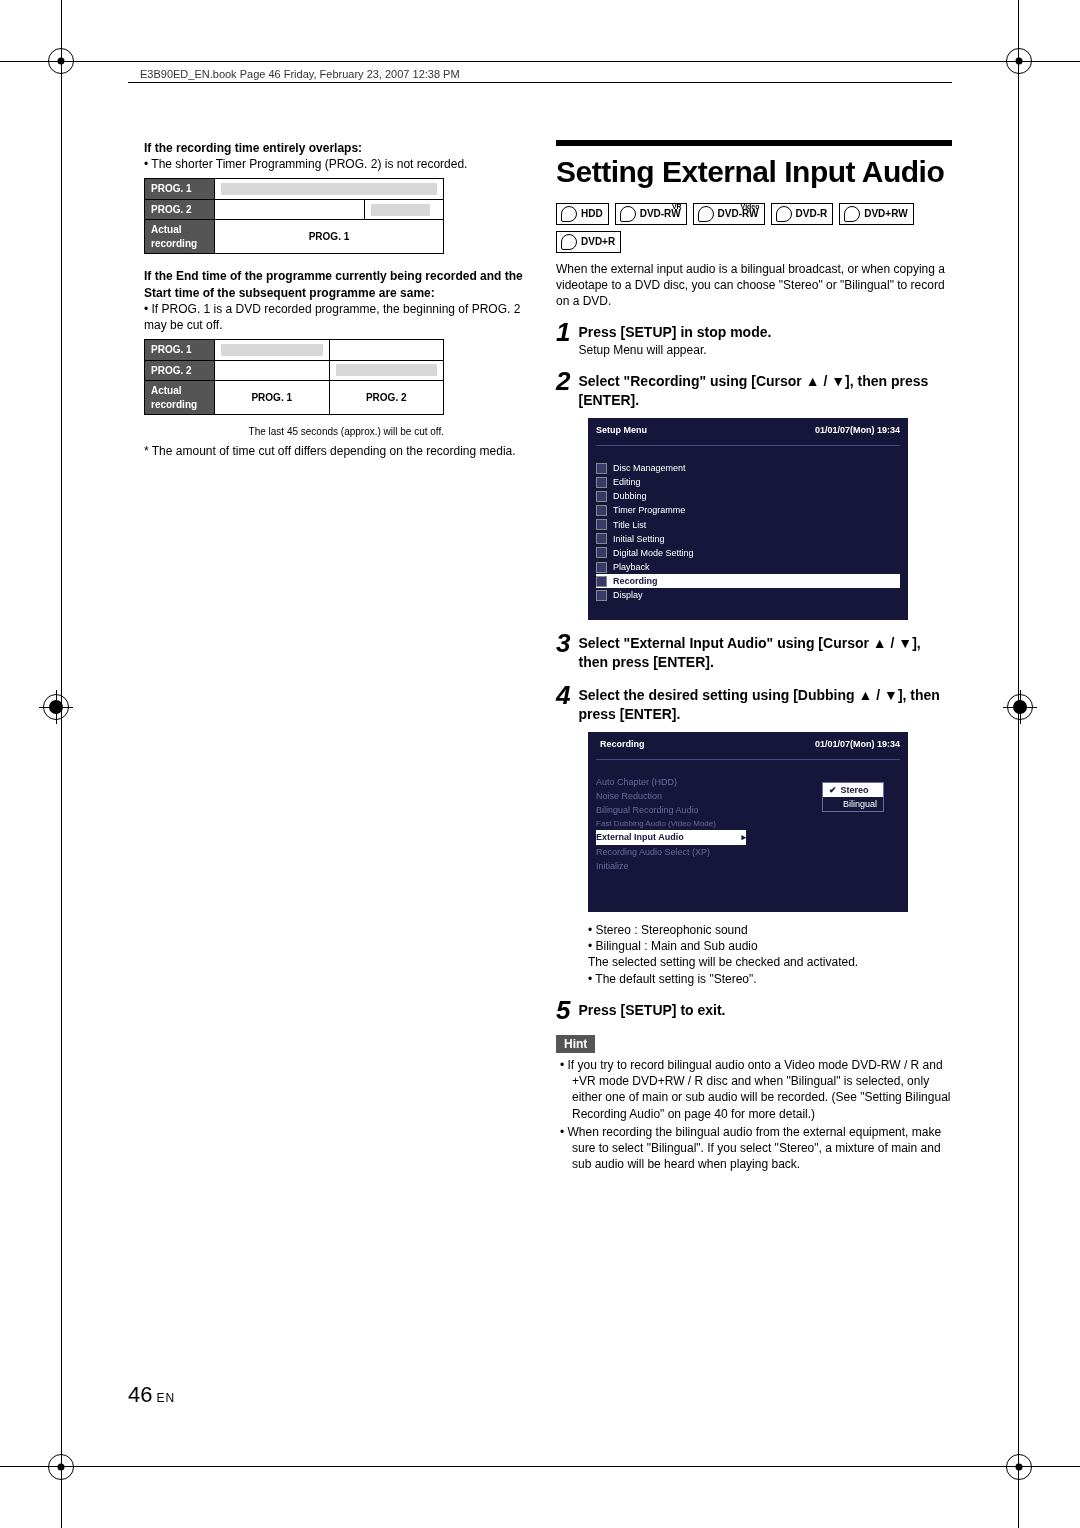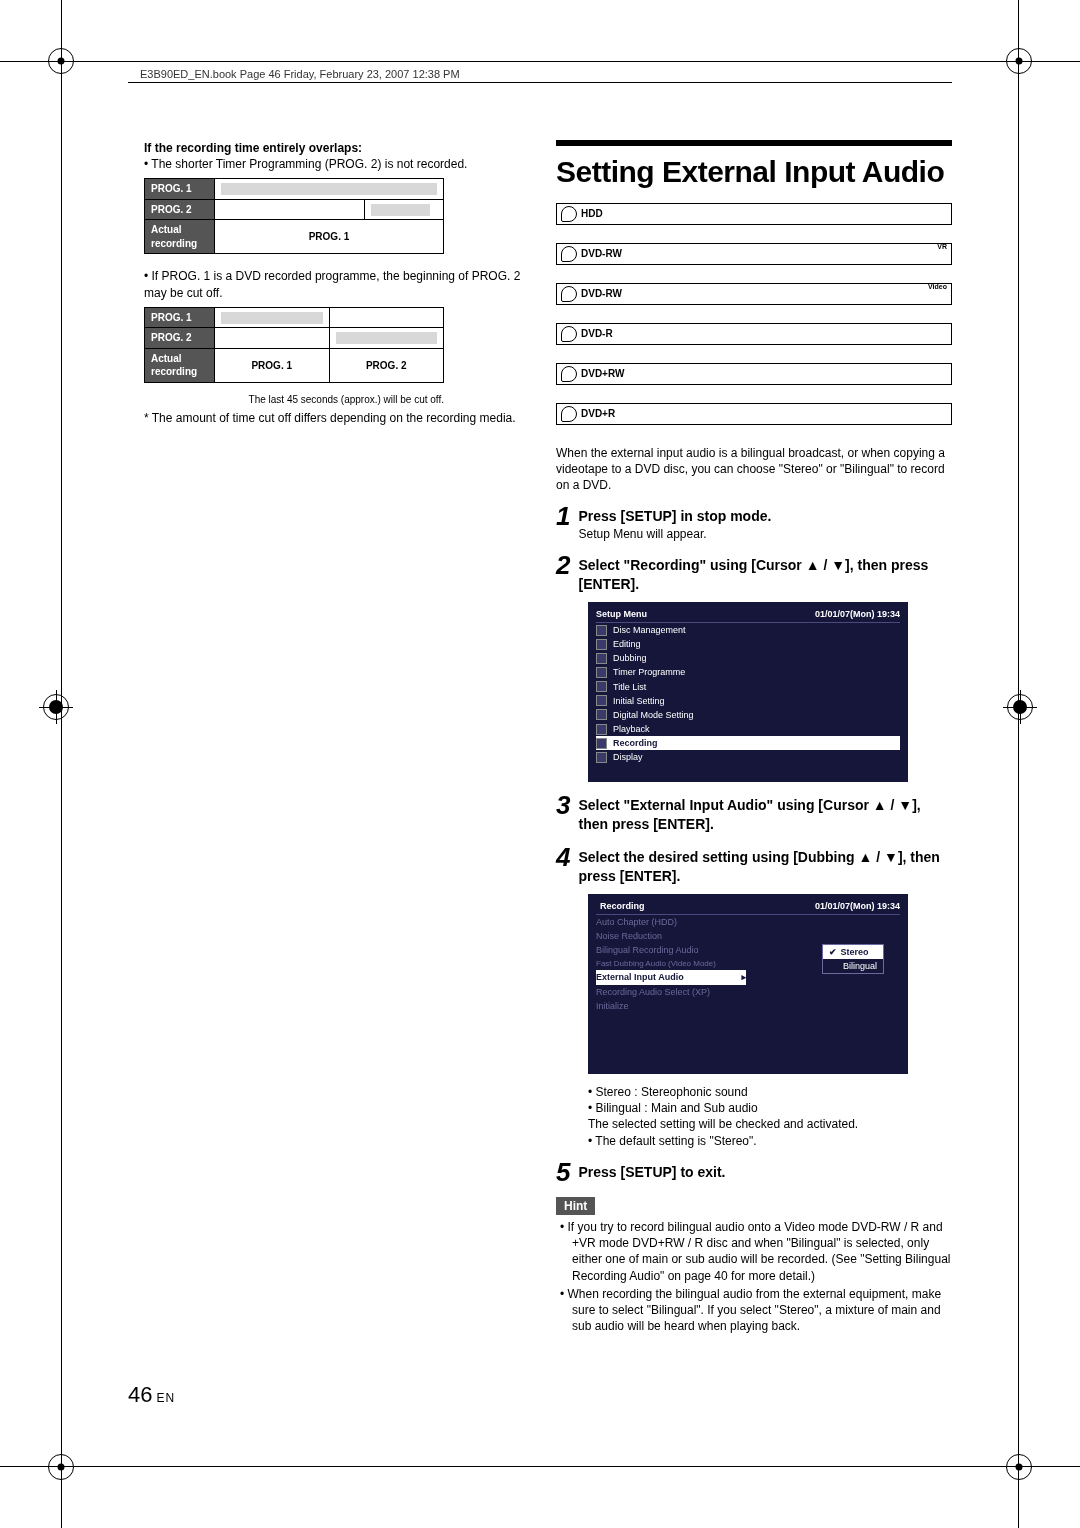--- a/index.html
+++ b/index.html
@@ -30,31 +30,31 @@
 .content { position: absolute; top: 140px; left: 128px; right: 128px; display: flex; gap: 32px; }
 .col { flex: 1; font-size: 12px; line-height: 1.35; color: #000; }
 .bold { font-weight: bold; }
 .table1 { width: 100%; border-collapse: collapse; margin: 6px 0 14px 0; }
 .table1 td, .table1 th { border: 1px solid #000; font-size: 10px; padding: 3px 6px; }
 .table1 .hdr { background: #555; color: #fff; font-weight: bold; }
 .tbl-row { height: 20px; }
 .gantt-bar { background: #d8d8d8; height: 12px; }
 .caption { font-size: 10px; text-align: right; margin-top: -4px; }
 .big-h2 { font-size: 30px; font-weight: bold; border-top: 6px solid #000; padding-top: 6px; margin-bottom: 10px; letter-spacing: -0.5px; }
-.disc-row { display: flex; gap: 18px; flex-wrap: wrap; margin-bottom: 20px; flex-direction: column; }
+.disc-row { display: flex; gap: 6px; flex-wrap: wrap; margin-bottom: 8px; }
 .disc { border: 1px solid #000; font-size: 10px; font-weight: bold; padding: 1px 5px 5px 24px; position: relative; height: 22px; line-height: 18px; }
 .disc .icon { position: absolute; left: 4px; top: 2px; width: 16px; height: 16px; border: 1.5px solid #000; border-radius: 50% 50% 50% 2px; }
 .disc .sup { position: absolute; right: 4px; top: -1px; font-size: 7px; line-height: 7px; }
 .step { display: flex; gap: 8px; margin: 10px 0 4px 0; }
 .step-num { font-size: 26px; font-weight: bold; font-style: italic; line-height: 1; }
 .step-body { flex: 1; padding-top: 4px; }
 .step-body .title { font-weight: bold; font-size: 14px; }
 .step-body .sub { font-size: 12px; }
 .menu-box { background: #16163b; color: #fff; width: 320px; margin: 8px 0 10px 32px; font-size: 9px; padding: 6px 8px 18px 8px; position: relative; }
-.menu-hdr { display: flex; justify-content: space-between; font-weight: bold; font-size: 9px; border-bottom: 1px solid #4a4a80; padding-bottom: 2px; margin-bottom: 0; }
+.menu-hdr { display: flex; justify-content: space-between; font-weight: bold; font-size: 9px; border-bottom: 1px solid #4a4a80; padding-bottom: 9px; margin-bottom: 15px; }
 .menu-item { display: flex; align-items: center; gap: 6px; padding: 1px 0; }
 .menu-item .ic { width: 11px; height: 11px; background: #3a3a6a; border: 0.5px solid #888; }
 .menu-item.sel { background: #fff; color: #16163b; font-weight: bold; }
 .submenu { position: absolute; right: 24px; top: 50px; background: #16163b; border: 0.5px solid #6a6aa0; }
 .submenu .opt { display: flex; align-items: center; gap: 4px; font-size: 9px; padding: 1px 6px; }
 .submenu .opt.sel { background: #fff; color: #16163b; font-weight: bold; }
 .hint-badge { background: #555; color: #fff; font-weight: bold; font-size: 12px; padding: 1px 8px; display: inline-block; margin: 8px 0 4px 0; }
 .page-num { position: absolute; bottom: 120px; left: 128px; font-size: 22px; }
 .page-num .en { font-size: 12px; margin-left: 4px; letter-spacing: 1px; }
 .list-indent { padding-left: 16px; text-indent: -12px; margin-bottom: 2px; }
@@ -116,20 +116,21 @@
               <div class="gantt-bar" style="width:90%"></div>
             </td>
           </tr>
       <tr class="tbl-row">
             <td class="hdr">Actual recording</td>
             <td colspan="2" style="text-align:center; font-weight:bold">PROG. 1</td>
           </tr>
     </tbody>
       </table>
 
+    <div class="bold" style="padding-left:16px; margin-top:10px">If the End time of the programme currently being recorded and the Start time of the subsequent programme are same:</div>
     <div style="padding-left:16px">• If PROG. 1 is a DVD recorded programme, the beginning of PROG. 2 may be cut off.</div>
 
     <table class="table1" style="margin-left:16px; width:300px">
       <tbody>
           <tr class="tbl-row">
             <td class="hdr" style="width:70px">PROG. 1</td>
             <td>
               <div class="gantt-bar" style="width:100%"></div>
             </td>
             <td></td>

